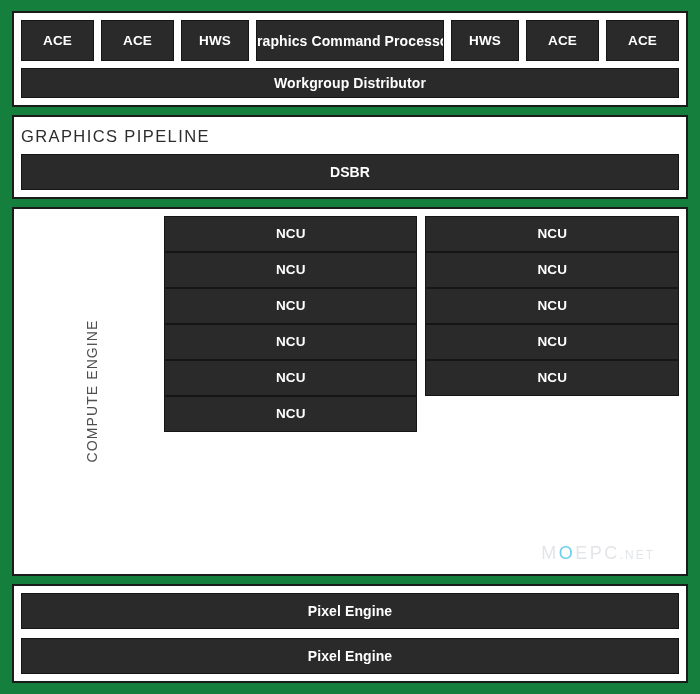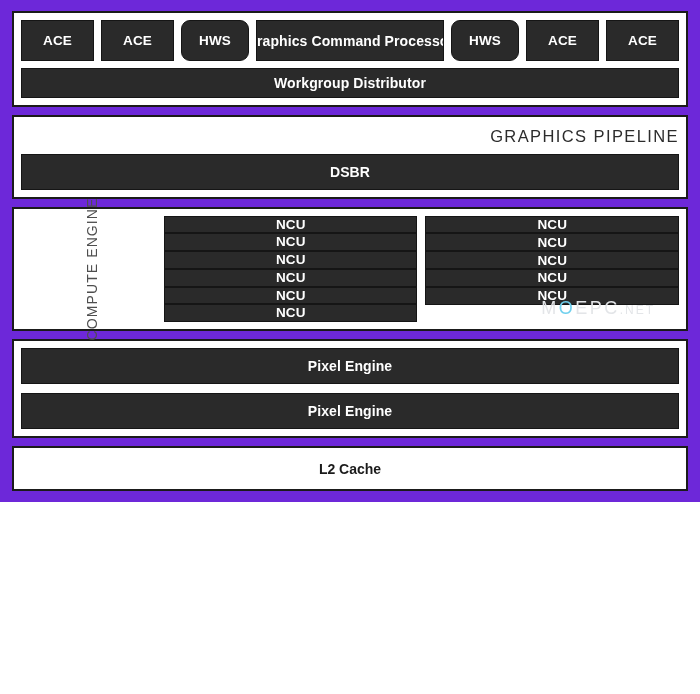--- a/index.html
+++ b/index.html
@@ -10,24 +10,24 @@
   body {
     width: 700px;
     height: 694px;
     font-family: "Liberation Sans", sans-serif;
     -webkit-font-smoothing: antialiased;
   }
 
   #diagram {
     position: relative;
     width: 700px;
-    height: 502px;
+    height: 694px;
     box-sizing: border-box;
     padding: 11px 12px 11px 12px;
-    background: #6d28d9;
+    background: #15803d;
     display: flex;
     flex-direction: column;
   }
 
   
   .panel {
     box-sizing: border-box;
     border: 2px solid #1b1b1b;
     background: #ffffff;
     padding: 7px;
@@ -59,34 +59,34 @@
   #command-panel { flex: 0 0 auto; }
 
   .cmd-row {
     display: flex;
     gap: 7px;
     height: 41px;
   }
   .cmd-row .block { height: 100%; }
 
   .cmd-ace   { flex: 0 0 73px; }
-  .cmd-hws   { flex: 0 0 68px; border-radius: 9px; }
+  .cmd-hws   { flex: 0 0 68px; }
   .cmd-gcp   { flex: 1 1 auto; font-size: 14px; }
 
   #workgroup-distributor {
     height: 30px;
     margin-top: 7px;
     font-size: 14px;
   }
 
   
   #graphics-pipeline-panel { flex: 0 0 auto; padding-top: 5px; }
 
   #graphics-pipeline-title {
-    text-align: right;
+    text-align: left;
     font-size: 16.5px;
     color: #2c2c2c;
     letter-spacing: 1.4px;
     line-height: 1;
     padding: 6px 0 9px 0;
     font-weight: normal;
   }
 
   .pipeline-block {
     height: 36px;
@@ -280,17 +280,14 @@
 
   <div class="panel" id="pixel-engine-panel">
     <div class="block pixel-block">
       <span>Pixel Engine</span>
     </div>
     <div class="block pixel-block">
       <span>Pixel Engine</span>
     </div>
   </div>
 
-  <div class="panel" id="l2-panel">
-    <div id="l2-cache-label">L2 Cache</div>
-  </div>
 
 </div>
 
 </body></html>

